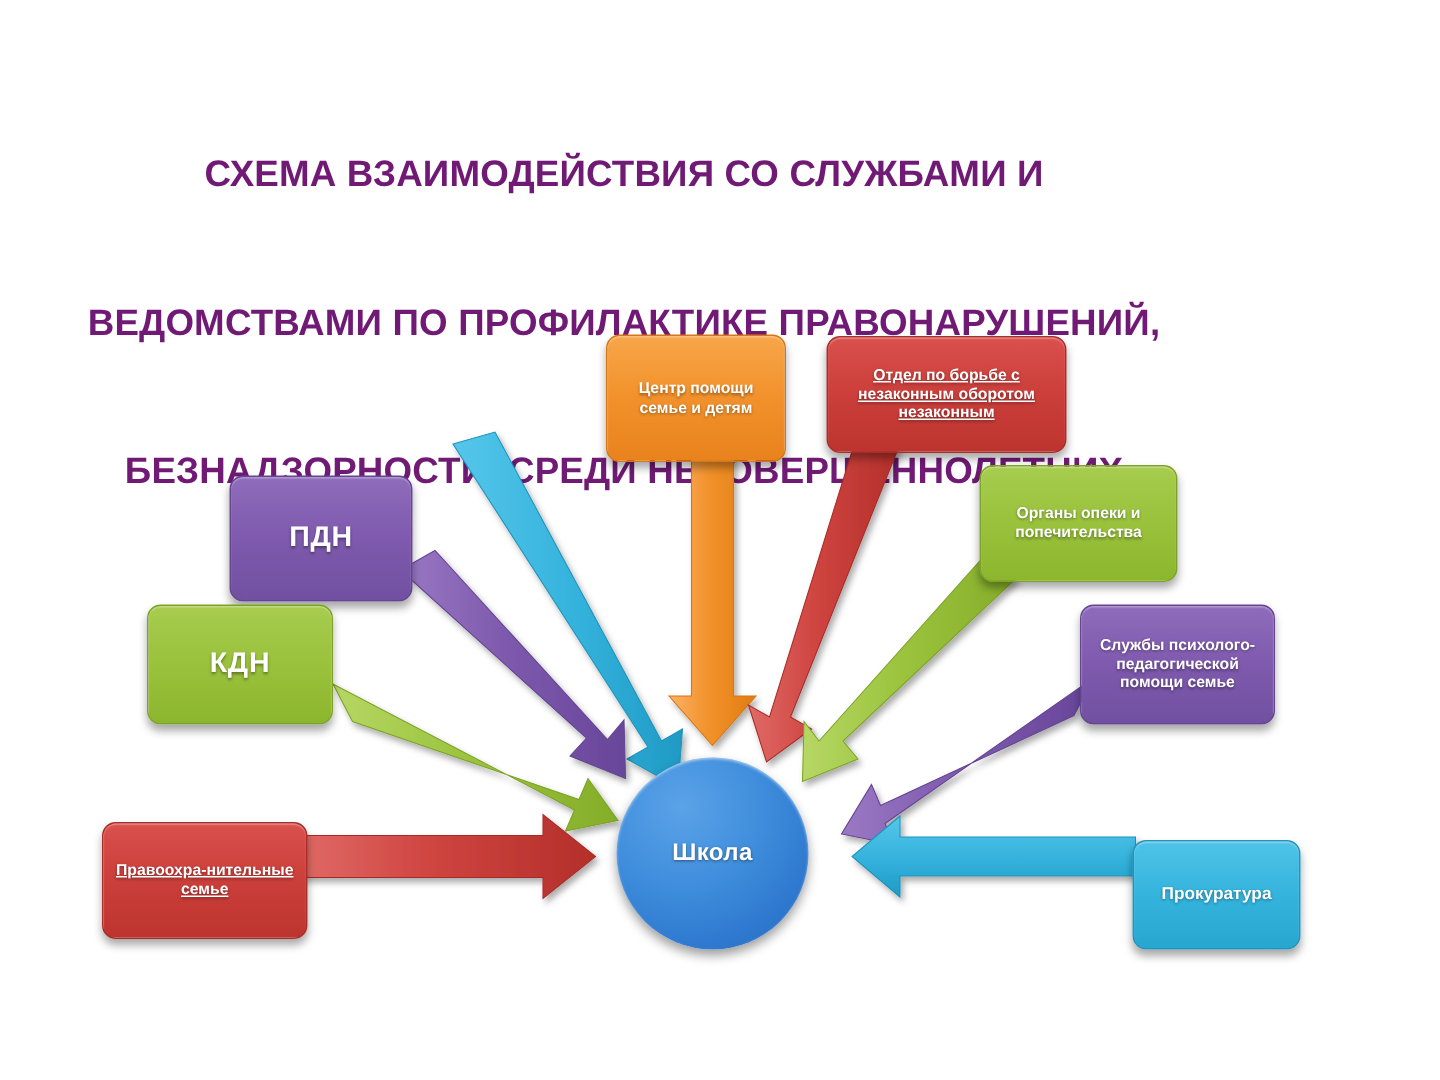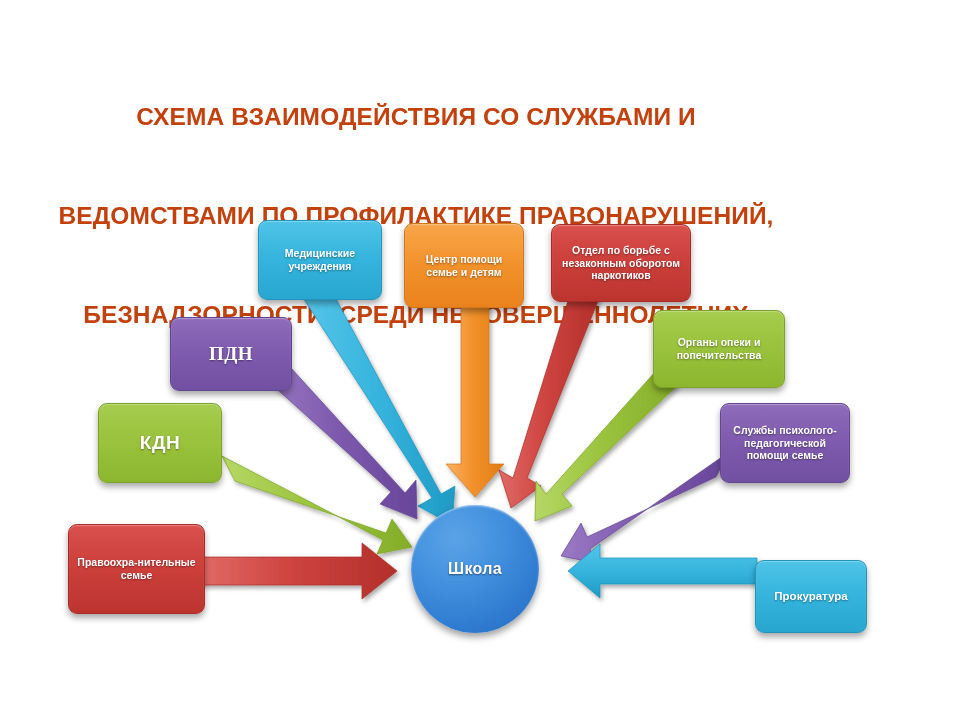--- a/index.html
+++ b/index.html
@@ -15,21 +15,21 @@
 
   
   .title-block{
     position:absolute;
     left:0;top:34px;width:832px;
     text-align:center;
     font-weight:bold;
     font-size:24.5px;
     line-height:33px;
     letter-spacing:0.1px;
-    color:#c2410c;
+    color:#701a75;
     white-space:pre;
   }
 
   
   #arrows{
     position:absolute;left:0;top:0;width:960px;height:720px;
   }
 
   
   .hub{
@@ -162,49 +162,46 @@
 
     <g filter="url(#softshadow)">
       <polygon fill="url(#g-red)" stroke="#a82c28" stroke-width="0.7" points="200,557 362,557 362,543 397,571 362,599 362,585 200,585"></polygon>
     </g>
   </svg>
 
   <div class="hub">
     <span class="hub-label">Школа</span>
   </div>
 
-  <div class="node c-cyan fs-small" style="left:258px;top:220px;width:124px;height:80px;">
-    <span><i style="font-style:normal">Медицинские</i><br><i style="font-style:normal">учреждения</i></span>
-  </div>
 
   <div class="node c-orange fs-small" style="left:404px;top:192px;width:120px;height:85px;margin-top:31px;">
     <span><i style="font-style:normal">Центр помощи</i><br><i style="font-style:normal">семье и детям</i></span>
   </div>
 
-  <div class="node c-red fs-small" style="left:551px;top:224px;width:140px;height:78px;">
-    <span><i style="font-style:normal">Отдел по  борьбе  с</i><br><i style="font-style:normal">незаконным оборотом</i><br><i style="font-style:normal">наркотиков</i></span>
+  <div class="node c-red fs-small" style="left:551px;top:224px;width:160px;height:78px;text-decoration:underline;">
+    <span><i style="font-style:normal">Отдел по  борьбе  с</i><br><i style="font-style:normal">незаконным оборотом</i><br><i style="font-style:normal">незаконным</i></span>
   </div>
 
   <div class="node c-purple fs-small" style="left:720px;top:403px;width:130px;height:80px;">
     <span><i style="font-style:normal">Службы психолого-</i><br><i style="font-style:normal">педагогической</i><br><i style="font-style:normal">помощи семье</i></span>
   </div>
 
   <div class="node c-green fs-small" style="left:653px;top:310px;width:132px;height:78px;">
     <span><i style="font-style:normal">Органы  опеки  и</i><br><i style="font-style:normal">попечительства</i></span>
   </div>
 
   <div class="node c-cyan fs-mid" style="left:755px;top:533px;width:112px;height:73px;margin-top:27px;">
     <span>Прокуратура</span>
   </div>
 
-  <div class="node c-purple fs-big" style="left:170px;top:317px;width:122px;height:74px;font-family:Liberation Serif, serif;">
+  <div class="node c-purple fs-big" style="left:153px;top:317px;width:122px;height:84px;">
     <span>ПДН</span>
   </div>
 
   <div class="node c-green fs-big" style="left:98px;top:403px;width:124px;height:80px;">
     <span>КДН</span>
   </div>
 
-  <div class="node c-red fs-small" style="left:68px;top:524px;width:137px;height:90px;">
+  <div class="node c-red fs-small" style="left:68px;top:548px;width:137px;height:78px;text-decoration:underline;">
     <span><i style="font-style:normal">Правоохра-нительные</i><br><i style="font-style:normal">семье</i></span>
   </div>
 
 </div>
 
 </body></html>

